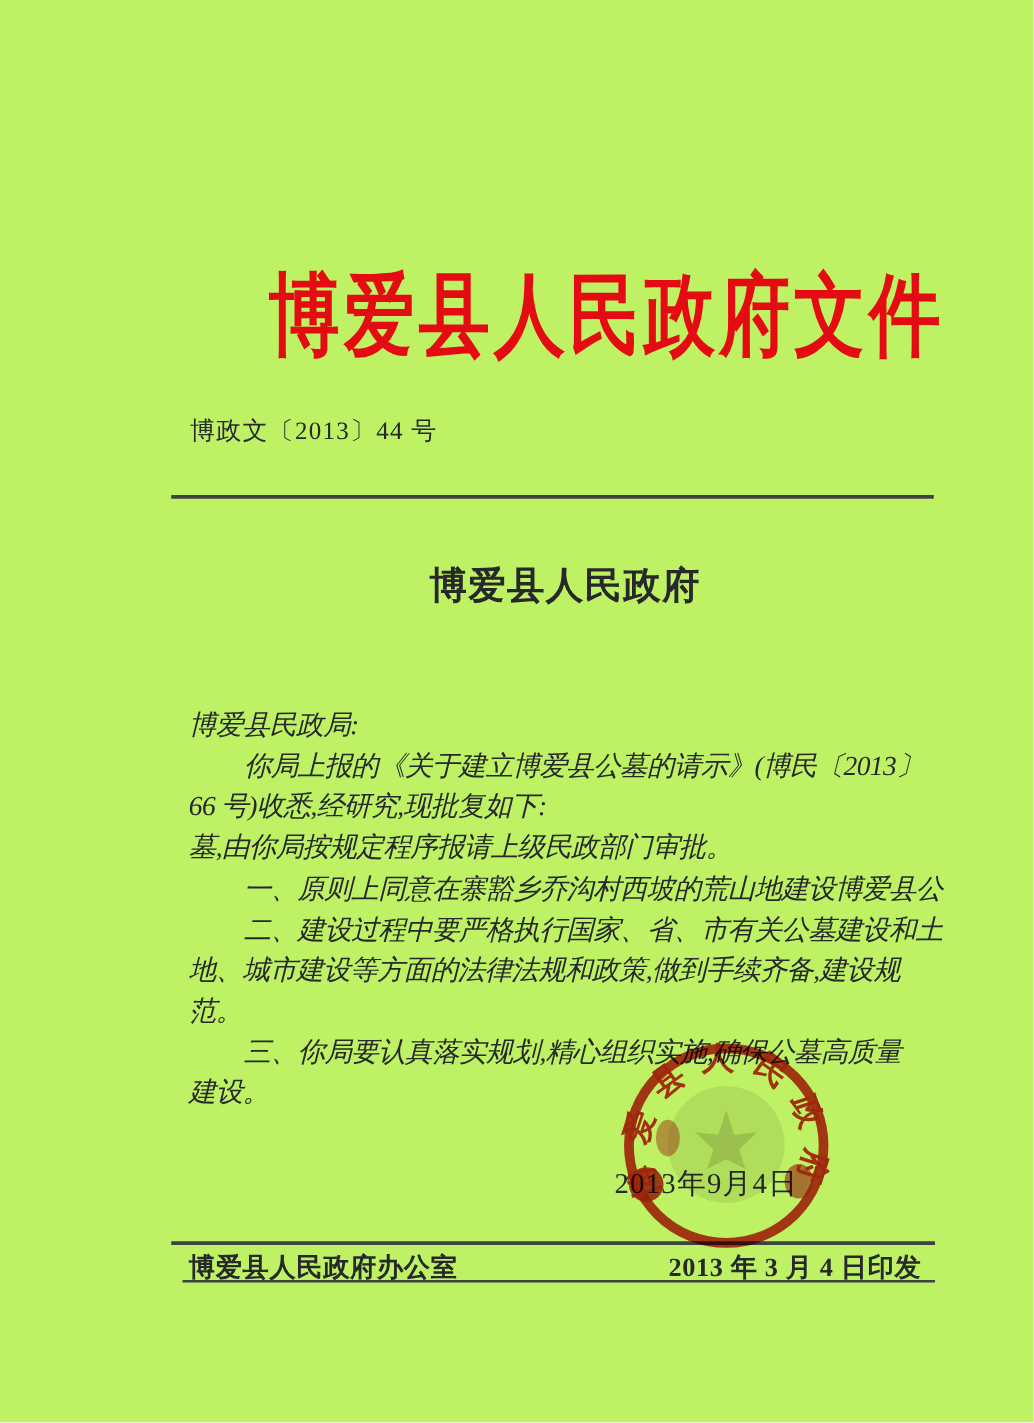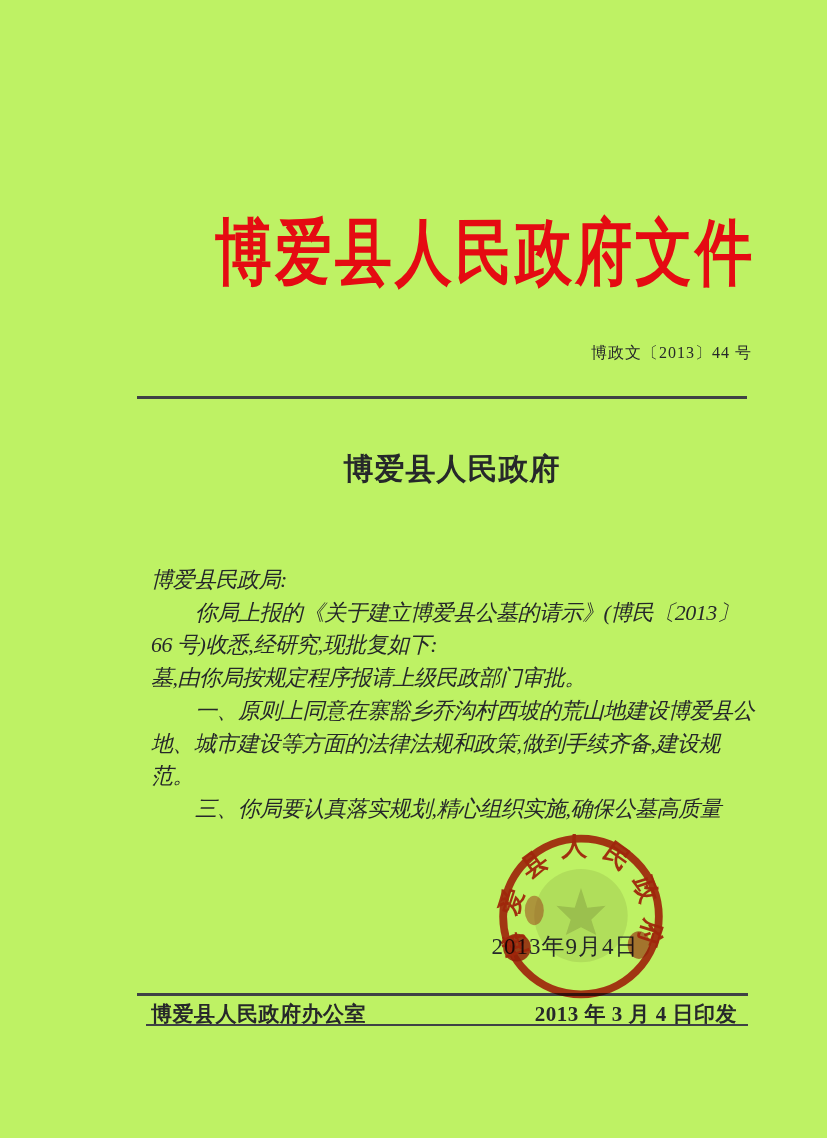--- a/index.html
+++ b/index.html
@@ -26,25 +26,25 @@
     font-weight: bold;
     font-size: 72px;
     line-height: 86px;
     letter-spacing: 4px;
     color: var(--headline-red, #e50b12);
     transform: scaleX(0.79);
     transform-origin: 50% 50%;
   }
   .doc-number {
     position: absolute;
-    top: 343px;
+    top: 331px;
     left: 152px;
     width: 600px;
-    text-align: right;
-    font-size: 16px;
+    text-align: left;
+    font-size: 20px;
     letter-spacing: 1px;
     color: var(--ink, #26282a);
   }
   .rule-top {
     position: absolute;
     top: 396px;
     left: 137px;
     width: 610px;
     height: 3px;
     background: var(--rule, #3f4245);
@@ -144,27 +144,29 @@
       <div class="body-line">博爱县民政局:</div>
 
       <div class="body-line indent">你局上报的《关于建立博爱县公墓的请示》(博民〔2013〕</div>
 
       <div class="body-line">66 号)收悉,经研究,现批复如下:</div>
 
       <div class="body-line">墓,由你局按规定程序报请上级民政部门审批。</div>
 
       <div class="body-line indent">一、原则上同意在寨豁乡乔沟村西坡的荒山地建设博爱县公</div>
 
+      <div class="body-line indent">二、建设过程中要严格执行国家、省、市有关公墓建设和土</div>
 
       <div class="body-line">地、城市建设等方面的法律法规和政策,做到手续齐备,建设规</div>
 
       <div class="body-line">范。</div>
 
       <div class="body-line indent">三、你局要认真落实规划,精心组织实施,确保公墓高质量</div>
 
+      <div class="body-line">建设。</div>
     </div>
 
   <div class="doc-date">2013年9月4日</div>
 
   <div class="seal">
     <svg width="180" height="173" viewBox="0 0 200 200" xmlns="http://www.w3.org/2000/svg" xmlns:xlink="http://www.w3.org/1999/xlink">
       <defs>
         <path id="sealArc" d="M 38,138 A 72,72 0 1 1 162,138" fill="none"></path>
       </defs>
 

